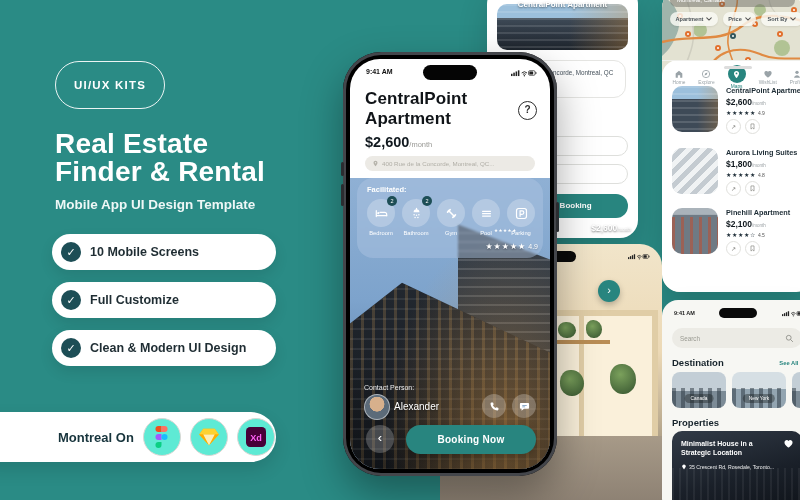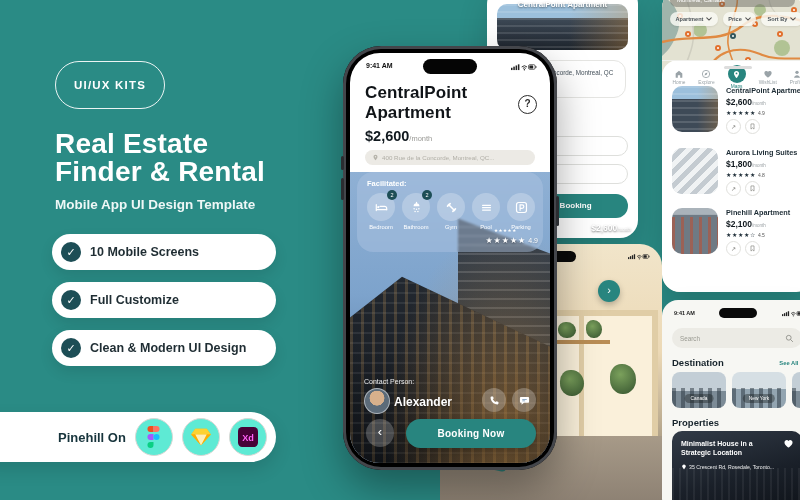--- a/index.html
+++ b/index.html
@@ -130,21 +130,21 @@
   .g-cushion{position:absolute;width:24px;height:24px;transform:rotate(12deg);border-radius:4px;}
   .gc1{left:16px;bottom:36px;background:#d8923f;}
   .gc2{left:44px;bottom:30px;background:#2f7f79;}
   .gc3{left:-2px;bottom:40px;background:#e7b457;}
   .g-island{position:absolute;left:92px;top:7px;width:44px;height:11px;border-radius:6px;background:#0a0a0a;}
   .g-status{position:absolute;right:12px;top:9px;}
   .g-next{position:absolute;left:158px;top:36px;width:22px;height:22px;border-radius:50%;background:#28857f;
           color:#fff;font-size:11px;text-align:center;line-height:21px;box-shadow:0 3px 6px rgba(0,0,0,.25);}
 
   
-  .phone{left:343px;top:46px;width:214px;height:424px;border-radius:38px;background:#000;
+  .phone{left:343px;top:52px;width:214px;height:424px;border-radius:38px;background:#000;
          box-shadow:0 18px 40px rgba(0,0,0,.35), inset 0 0 0 3px #44464b;}
   .pbtn{position:absolute;width:3px;border-radius:2px;background:#2b2d31;left:-2px;}
   .pb1{top:110px;height:14px}.pb2{top:132px;height:22px}.pb3{left:auto;right:-2px;top:150px;height:30px}
   .pscreen{position:absolute;inset:7px;border-radius:30px;background:#fff;overflow:hidden;}
   .ps-time{left:16px;top:9px;font-size:7px;font-weight:bold;color:#111;}
   .island{left:50%;margin-left:-27px;top:6px;width:54px;height:15px;border-radius:9px;background:#050505;}
   .ps-status{right:13px;top:10px;}
   .d-title{left:15px;top:30px;font-size:17px;line-height:20px;font-weight:bold;color:#101418;letter-spacing:.1px;}
   .d-help{right:13px;top:42px;width:17px;height:17px;border-radius:50%;border:1.6px solid #2c2c2c;color:#2c2c2c;
           font-size:10px;font-weight:bold;text-align:center;line-height:16px;}
@@ -173,21 +173,21 @@
               align-items:center;justify-content:center;position:relative;}
   .fac-badge{position:absolute;top:-3px;right:-2px;width:10px;height:10px;border-radius:50%;background:#1d4e56;
              color:#fff;font-size:5.5px;line-height:10px;text-align:center;}
   .fac-label{margin-top:3px;font-size:5.8px;color:#fff;}
   .d-stars{position:absolute;right:12px;top:183px;color:#fff;font-size:8px;letter-spacing:1px;
            text-shadow:0 1px 2px rgba(0,0,0,.3);}
   .d-stars .rate{font-size:7px;margin-left:2px;letter-spacing:0;}
   .contact-label{left:14px;top:325px;font-size:7px;color:rgba(255,255,255,.9);position:absolute;}
   .avatar{left:14px;top:335px;width:24px;height:24px;border-radius:50%;position:absolute;overflow:hidden;
           background:radial-gradient(circle at 50% 38%,#d7b08c 0 38%,#5c6b79 40%);border:1px solid rgba(255,255,255,.5);}
-  .cname{left:44px;top:342px;font-size:12px;color:#fff;font-weight:bold;position:absolute;text-shadow:0 1px 2px rgba(0,0,0,.4);}
+  .cname{left:44px;top:342px;font-size:10px;color:#fff;font-weight:normal;position:absolute;text-shadow:0 1px 2px rgba(0,0,0,.4);}
   .cbtn{position:absolute;top:335px;width:24px;height:24px;border-radius:50%;background:rgba(255,255,255,.25);
         display:flex;align-items:center;justify-content:center;}
   .call{left:132px}.chat{left:162px}
   .backbtn{position:absolute;left:16px;top:366px;width:28px;height:28px;border-radius:50%;background:rgba(255,255,255,.22);
            color:#fff;font-size:13px;text-align:center;line-height:26px;}
   .bookbtn{position:absolute;left:56px;right:14px;top:366px;height:29px;border-radius:15px;background:#28857f;
            color:#fff;font-size:10px;font-weight:bold;text-align:center;line-height:29px;letter-spacing:.3px;
            box-shadow:0 4px 10px rgba(0,0,0,.25);}
   .stars-white{color:#fff;}
 </style>
@@ -210,21 +210,21 @@
   <div class="abs feature f2">
     <span class="fcheck">✓</span>
     <span class="flabel">Full Customize</span>
   </div>
   <div class="abs feature f3">
     <span class="fcheck">✓</span>
     <span class="flabel">Clean &amp; Modern UI Design</span>
   </div>
 
   <div class="abs avail">
-    <span class="avail-label">Pinehill On</span>
+    <span class="avail-label">Montreal On</span>
     <span class="plat">
       <svg width="15" height="22" viewBox="0 0 16 24">
           <path d="M8 0H4.7a3.3 3.3 0 0 0 0 6.6H8z" fill="#f24e1e"></path>
           <path d="M8 0h3.3a3.3 3.3 0 0 1 0 6.6H8z" fill="#ff7262"></path>
           <path d="M8 8.7H4.7a3.3 3.3 0 0 0 0 6.6H8z" fill="#a259ff"></path>
           <circle cx="11.3" cy="12" r="3.3" fill="#1abcfe"></circle>
           <path d="M8 17.4H4.7A3.3 3.3 0 1 0 8 20.7z" fill="#0acf83"></path>
         </svg>
     </span>
     <span class="plat">

